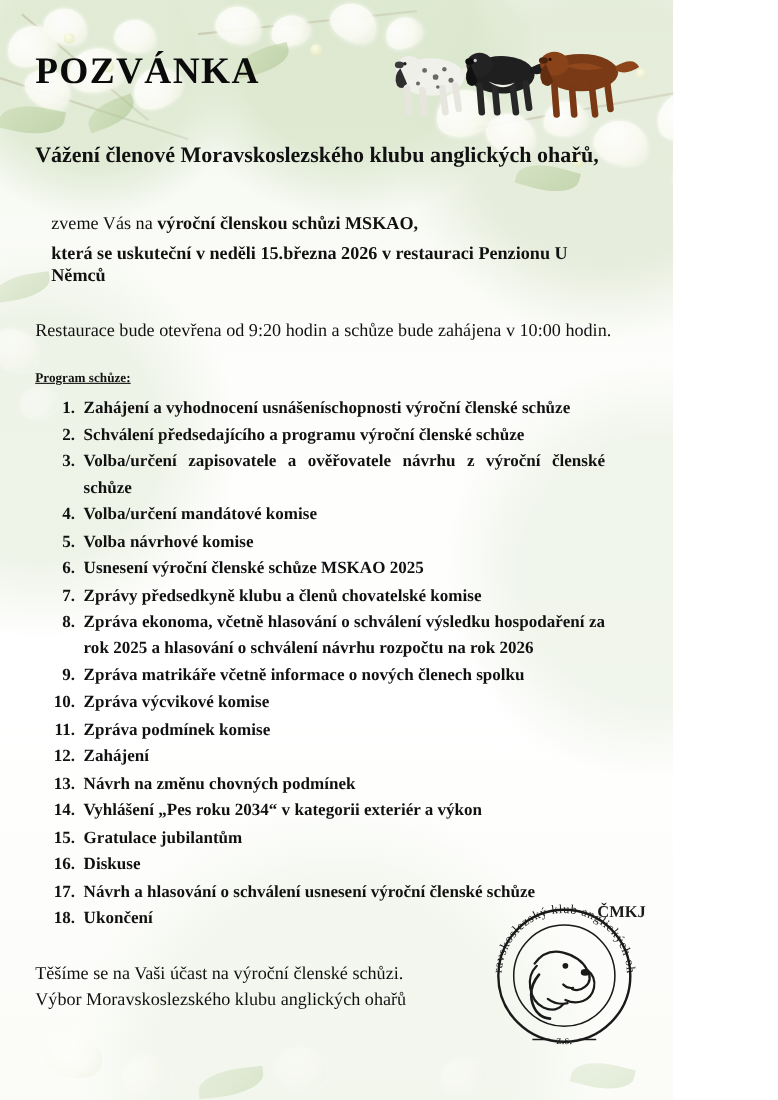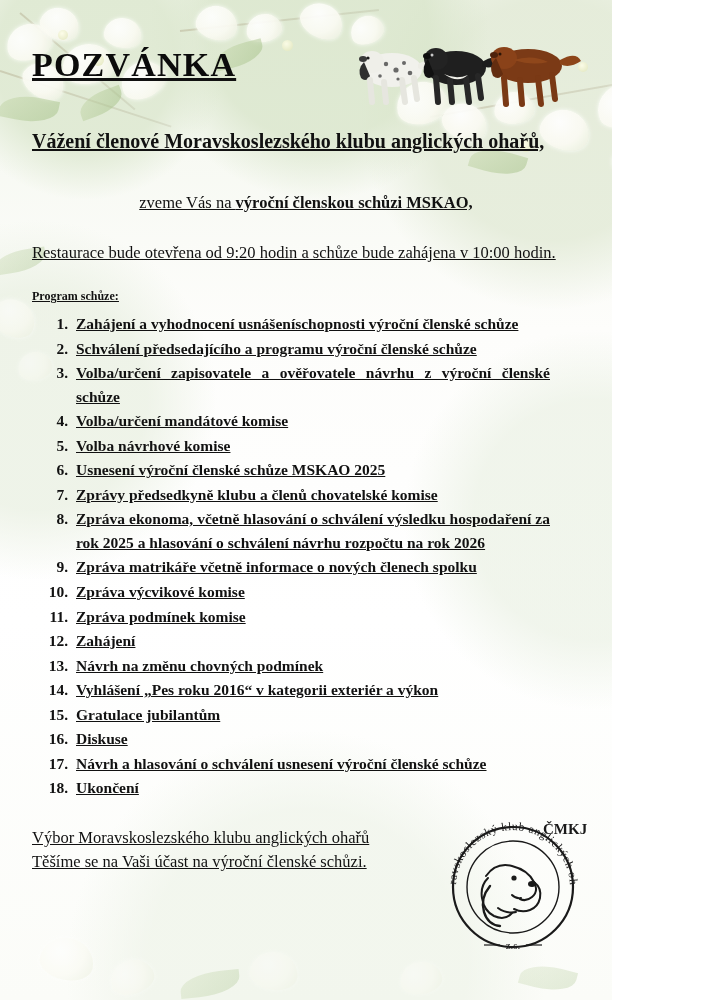--- a/index.html
+++ b/index.html
@@ -16,21 +16,20 @@
     position: relative;
   }
 
   
   .page {
     position: relative;
     width: 612px;
     height: 1000px;
     overflow: hidden;
     background: #ffffff;
-    text-decoration: underline;
   }
   .bg-wash {
     position: absolute;
     inset: 0;
     background:
       radial-gradient(circle at 14% 6%, rgba(221,232,208,0.85) 0 90px, rgba(221,232,208,0) 140px),
       radial-gradient(circle at 52% 3%, rgba(215,228,200,0.75) 0 110px, rgba(215,228,200,0) 170px),
       radial-gradient(circle at 90% 12%, rgba(226,234,214,0.8) 0 120px, rgba(226,234,214,0) 190px),
       radial-gradient(circle at 6% 40%, rgba(232,239,224,0.7) 0 110px, rgba(232,239,224,0) 180px),
       radial-gradient(circle at 97% 52%, rgba(233,240,226,0.65) 0 120px, rgba(233,240,226,0) 190px),
@@ -91,21 +90,20 @@
     letter-spacing: 1.2px;
     margin: 0 0 46px 2px;
     color: #0b0b0b;
   }
   .salutation {
     font-size: 20px;
     font-weight: bold;
     margin: 0 0 40px 2px;
   }
   .center-block {
-    text-align: center;
     margin: 0 auto 30px auto;
     width: 94%;
   }
   .center-block .l1 {
     font-size: 16.5px;
     margin-bottom: 7px;
   }
   .center-block .l1 b { font-weight: bold; }
   .center-block .l2 {
     font-size: 16.5px;
@@ -268,20 +266,21 @@
   </div>
 
   <div class="content">
 
     <h1 class="title">POZVÁNKA</h1>
 
     <p class="salutation">Vážení členové Moravskoslezského klubu anglických ohařů,</p>
 
     <div class="center-block">
       <div class="l1"><span>zveme Vás na </span><b>výroční členskou schůzi MSKAO,</b></div>
+      <div class="l2">která se uskuteční v neděli 15.března 2026 v restauraci Penzionu U Němců</div>
     </div>
 
     <p class="opening">Restaurace bude otevřena od 9:20 hodin a schůze bude zahájena v 10:00 hodin.</p>
 
     <p class="program-head">Program schůze:</p>
 
     <ol class="program">
       <li>
           <span class="just">Zahájení a vyhodnocení usnášeníschopnosti výroční členské schůze</span>
         </li>
@@ -315,39 +314,39 @@
       <li>
           <span class="just">Zpráva podmínek komise</span>
         </li>
       <li>
           <span class="just">Zahájení</span>
         </li>
       <li>
           <span class="just">Návrh na změnu chovných podmínek</span>
         </li>
       <li>
-          <span class="just">Vyhlášení „Pes roku 2016“ v kategorii exteriér a výkon</span>
+          <span class="just">Vyhlášení „Pes roku 2034“ v kategorii exteriér a výkon</span>
         </li>
       <li>
           <span class="just">Gratulace jubilantům</span>
         </li>
       <li>
           <span class="just">Diskuse</span>
         </li>
       <li>
           <span class="just">Návrh a hlasování o schválení usnesení výroční členské schůze</span>
         </li>
       <li>
           <span class="just">Ukončení</span>
         </li>
     </ol>
 
     <div class="closing">
+      <div>Těšíme se na Vaši účast na výroční členské schůzi.</div>
       <div>Výbor Moravskoslezského klubu anglických ohařů</div>
-      <div>Těšíme se na Vaši účast na výroční členské schůzi.</div>
     </div>
   </div>
 
   <div class="stamp">
     <svg viewBox="0 0 150 150" width="150" height="150" xmlns="http://www.w3.org/2000/svg">
       <defs>
         <path id="outerArc" d="M 18,75 A 57,57 0 1 1 132,75" fill="none"></path>
         <path id="innerArcL" d="M 26,80 A 49,49 0 0 1 48,34" fill="none"></path>
       </defs>
       <circle cx="75" cy="75" r="60" fill="none" stroke="#1a1a1a" stroke-width="2.2"></circle>

